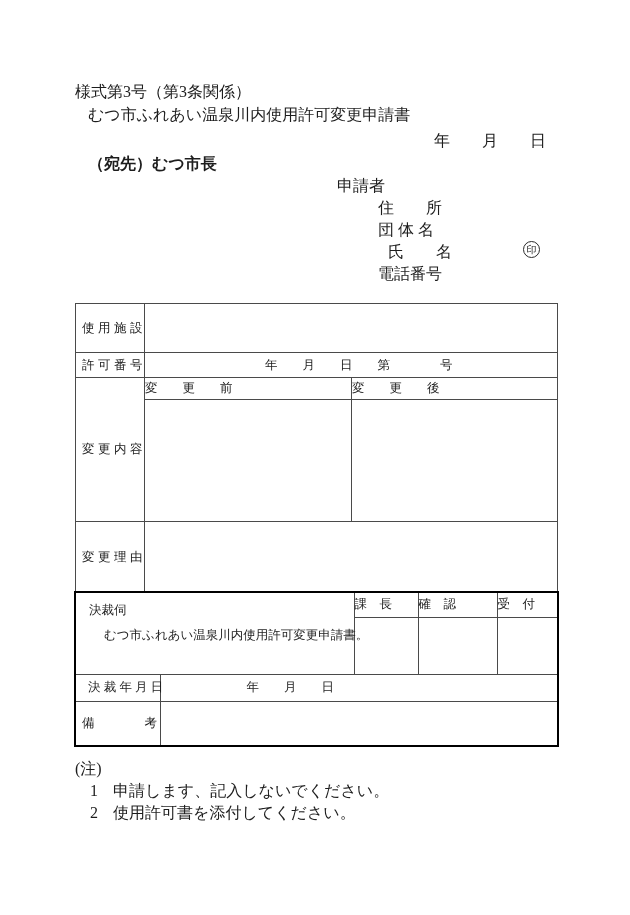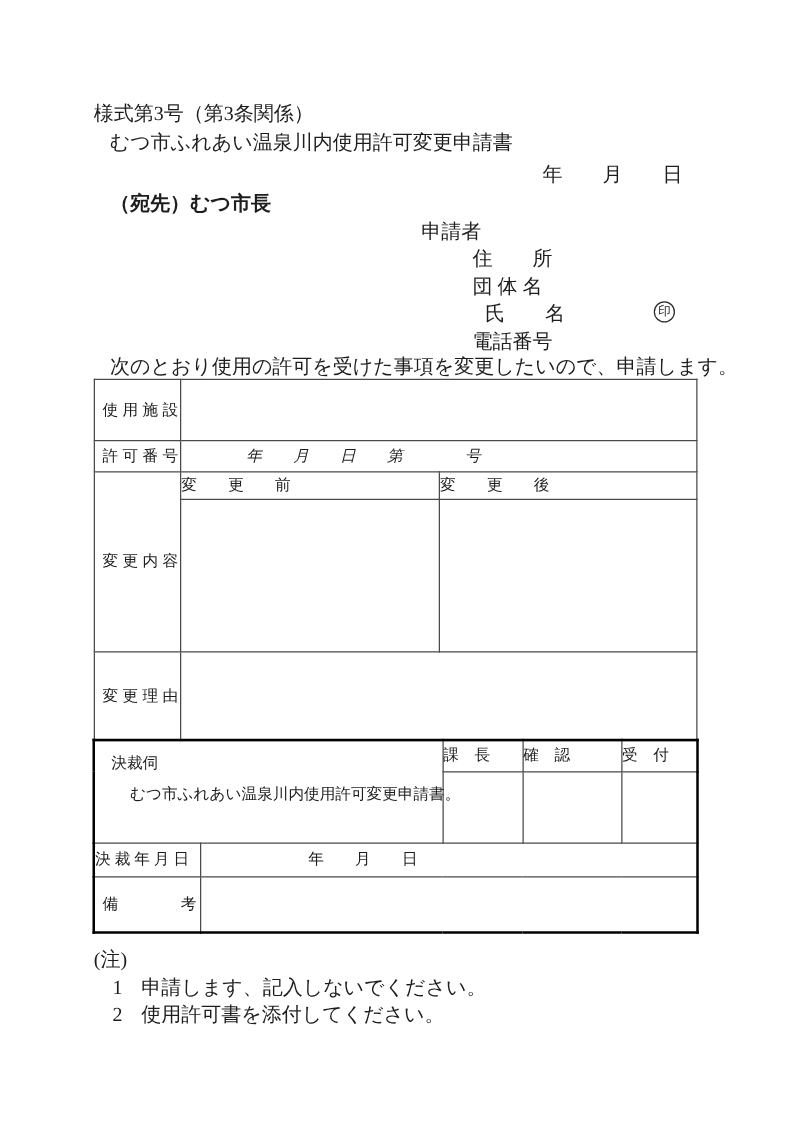--- a/index.html
+++ b/index.html
@@ -15,24 +15,24 @@
   table { border-collapse:collapse; table-layout:fixed; position:absolute; }
   td { padding:0; vertical-align:middle; font-size:12.5px; line-height:15px; }
 
   .t-upper { left:75px; top:303px; width:482px;border-radius:30px; }
   .t-upper td { border:1px solid #4a4a4a; }
 
   .t-lower { left:74px; top:591px; width:483px; border:2.5px solid #000; }
   .t-lower td { border:1px solid #4a4a4a; }
 
   .lbl  { letter-spacing:3.5px; padding-left:6px; white-space:nowrap; }
-  .lbl5 { letter-spacing:3.2px; padding-left:0; white-space:nowrap; }
+  .lbl5 { letter-spacing:3.2px; padding-left:12px; white-space:nowrap; }
   .plain-lbl { padding-left:6px; white-space:pre; }
   .ctr { text-align:left; }
-  .permit-val { padding-left:52px; white-space:pre;font-style:italic; }
+  .permit-val { padding-left:120px; white-space:pre; }
   .kdate-val  { padding-left:86px;  white-space:pre; }
 
   .kessai-cell { vertical-align:top;font-family:Liberation Serif, serif; }
   .kessai-title { margin:10px 0 0 13px; font-size:12.5px; white-space:pre; }
   .kessai-q     { margin:10px 0 0 28px; font-size:12.5px; white-space:pre; }
 
   .seal {
     position:absolute; left:523px; top:241px; width:17px; height:17px;
     border:1.3px solid #2a2a2a; border-radius:50%;
     display:flex; align-items:center; justify-content:center;
@@ -57,21 +57,20 @@
   <div class="abs" style="left:337px; top:178px;">申請者</div>
   <div class="abs" style="left:378px; top:200px;">住　　所</div>
   <div class="abs" style="left:378px; top:222px;">団 体 名</div>
   <div class="abs" style="left:388px; top:244px;font-family:Liberation Serif, serif;">氏　　名</div>
   <div class="abs" style="left:378px; top:266px;">電話番号</div>
 
   <div class="seal">
     <span>印</span>
   </div>
 
-  <div class="abs" style="left:88px; top:286px;">次のとおり使用の許可を受けた事項を変更したいので、申請します。</div>
 
   <table class="t-upper">
     <colgroup>
         <col style="width:69px">
         <col style="width:207px">
         <col style="width:206px">
       </colgroup>
     <tbody>
         <tr style="height:49px;">
       <td class="lbl">使用施設</td>

